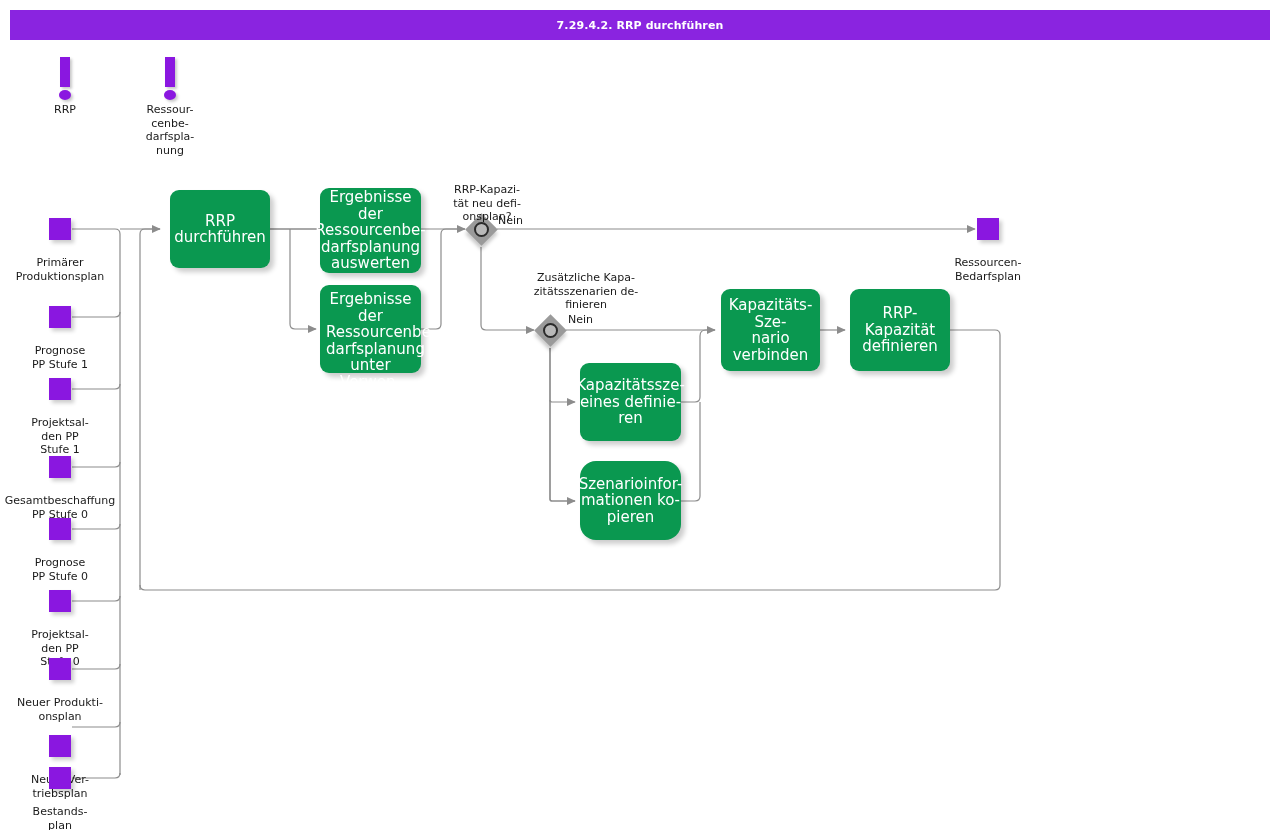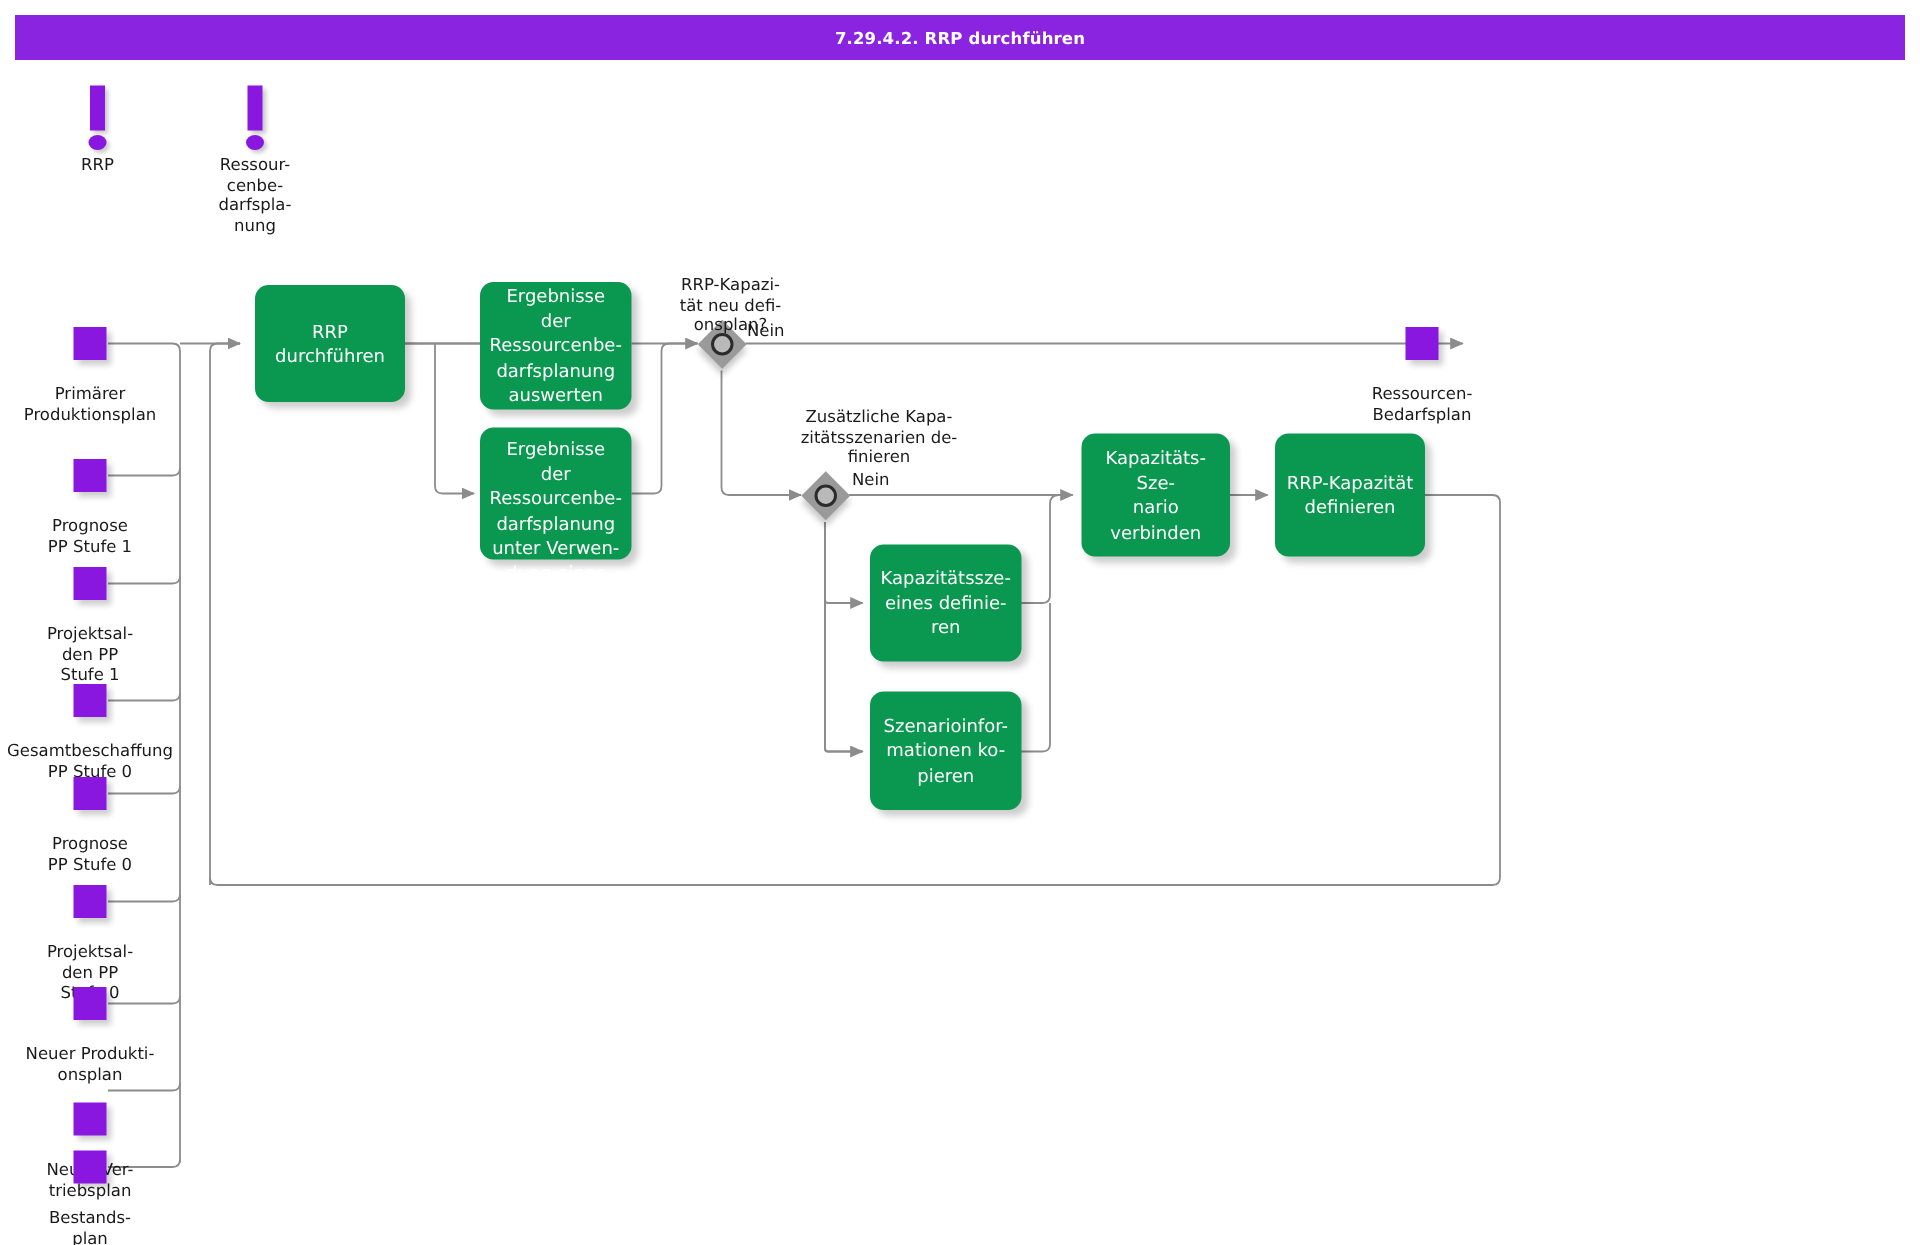--- a/index.html
+++ b/index.html
@@ -107,21 +107,21 @@
     line-height: 13.6px;
     white-space: pre-line;
   }
 
   
   .fnbox {
     position: absolute;
     background: #0a9850;
     border-radius: 9px;
     color: #ffffff;
-    font-size: 12px;
+    font-size: 15px;
     line-height: 16.5px;
     text-align: center;
     display: flex;
     align-items: center;
     justify-content: center;
     padding: 0 6px;
     box-sizing: border-box;
     box-shadow: 4px 4px 5px rgba(0,0,0,0.20);
     white-space: pre-line;
     overflow: visible;
@@ -302,21 +302,21 @@
     <div class="dlabel">Neuer    Ver-
 triebsplan</div>
   </div>
 
   <div class="dataobj" style="left:0px; top:767px;">
     <div class="sq"></div>
     <div class="dlabel">Bestands-
 plan</div>
   </div>
 
-  <div class="dataobj" style="left:888px; top:218px;">
+  <div class="dataobj" style="left:928px; top:218px;">
     <div class="sq"></div>
     <div class="dlabel">Ressourcen-
 Bedarfsplan</div>
   </div>
 
   <div class="fnbox" style="left:170px; top:190px; width:100px; height:78px;">RRP durchführen</div>
 
   <div class="fnbox" style="left:320px; top:188px; width:101px; height:85px;">Ergebnisse der
 Ressourcenbe-
 darfsplanung
@@ -327,21 +327,21 @@
 darfsplanung
 unter Verwen-
 dung  eines Dia-
 gramms  aus-
 werten</div>
 
   <div class="fnbox" style="left:580px; top:363px; width:101px; height:78px;">Kapazitätssze-
 eines   definie-
 ren</div>
 
-  <div class="fnbox" style="left:580px; top:461px; width:101px; height:79px;">Szenarioinfor-
+  <div class="fnbox" style="left:580px; top:461px; width:101px; height:79px;border-radius:16px;">Szenarioinfor-
 mationen   ko-
 pieren</div>
 
   <div class="fnbox" style="left:721px; top:289px; width:99px; height:82px;">Kapazitäts- Sze-
 nario verbinden</div>
 
   <div class="fnbox" style="left:850px; top:289px; width:100px; height:82px;">RRP-Kapazität
 definieren</div>
 
   <div class="diamond" style="left:464px; top:212px;">

